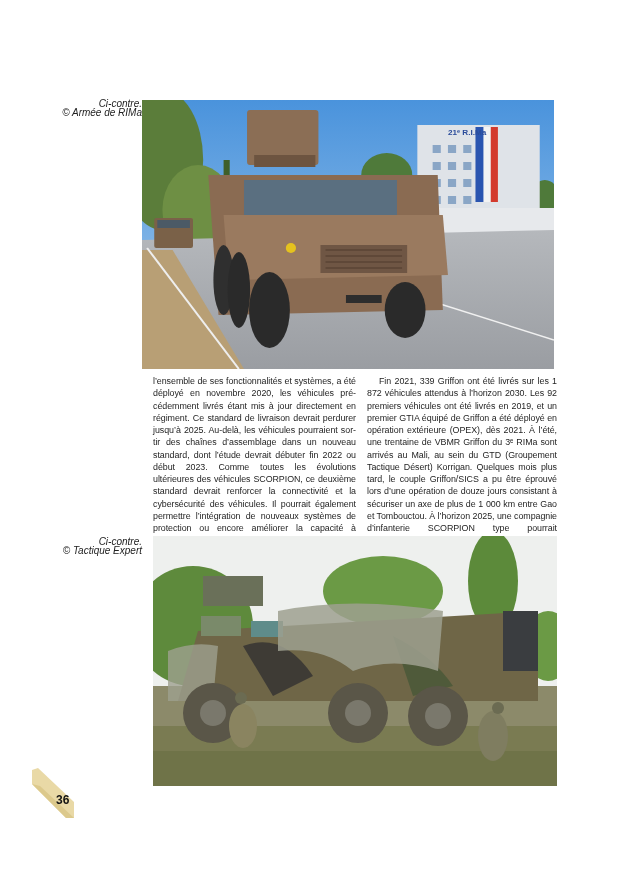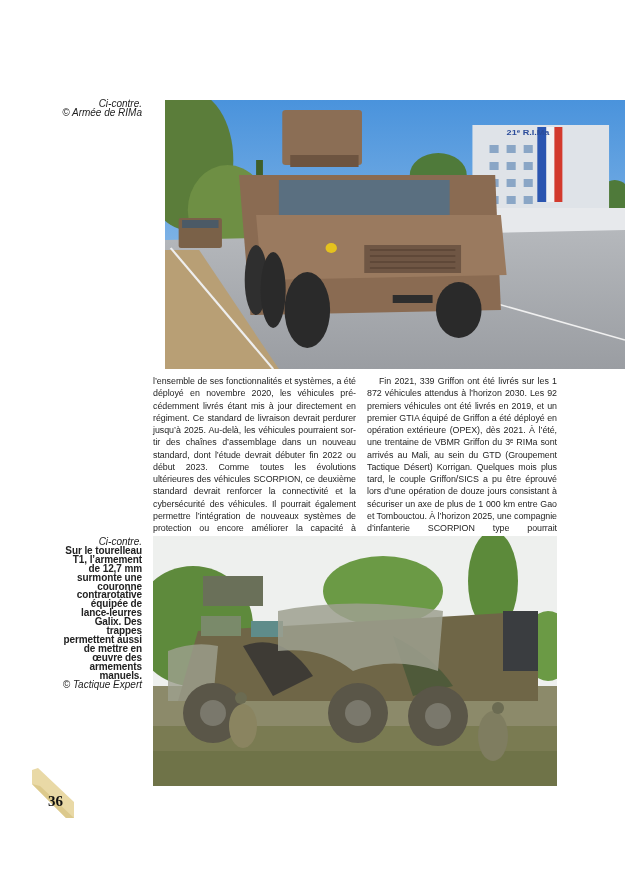--- a/index.html
+++ b/index.html
@@ -21,33 +21,33 @@
   .col {
     position:absolute; font-size:8.9px; line-height:12.25px; text-align:justify;
     font-family:"Liberation Sans Narrow","Liberation Sans", sans-serif; color:#1e1e1e;
     letter-spacing:-0.05px; hyphens:manual;
   }
   .col p { margin:0; }
   .col .indent { text-indent:12px; }
 
   .folio { position:absolute; left:30px; top:768px; width:50px; height:50px; }
   .folio-num {
-    position:absolute; left:48px; top:793px; font-size:15px; font-weight:bold;
-    font-family:Liberation Serif, serif; color:#111;
+    position:absolute; left:56px; top:793px; font-size:12px; font-weight:bold;
+    font-family:Liberation Sans, sans-serif; color:#111;
   }
 </style>
 </head>
 <body>
 
 <div class="caption" style="left:60px; top:100px; width:82px;">
   <span class="cap-label">Ci-contre.</span>
   <span class="cap-credit">© Armée de RIMa</span>
 </div>
 
-<div class="photo" style="left:165px; top:100px; width:460px; height:269px;">
+<div class="photo" style="left:142px; top:100px; width:412px; height:269px;">
   <svg viewBox="0 0 404 269" preserveAspectRatio="none">
     <defs>
       <linearGradient id="sky1" x1="0" y1="0" x2="0" y2="1">
         <stop offset="0" stop-color="#4a93dc"></stop>
           <stop offset="1" stop-color="#a9cdee"></stop>
       </linearGradient>
       <linearGradient id="road1" x1="0" y1="0" x2="0" y2="1">
         <stop offset="0" stop-color="#b5b8bc"></stop>
           <stop offset="1" stop-color="#9a9da2"></stop>
       </linearGradient>
@@ -114,21 +114,20 @@
 <div class="col" style="left:153px; top:375px; width:203px;">
   <p>l’ensemble de ses fonctionnalités et systèmes, a été déployé en novembre 2020, les véhicules pré­cédemment livrés étant mis à jour directement en régiment. Ce standard de livraison devrait perdurer jusqu’à 2025. Au-delà, les véhicules pourraient sor­tir des chaînes d’assemblage dans un nouveau stan­dard, dont l’étude devrait débuter fin 2022 ou début 2023. Comme toutes les évolutions ultérieures des véhicules SCORPION, ce deuxième standard devrait renforcer la connectivité et la cybersécurité des vé­hicules. Il pourrait également permettre l’intégra­tion de nouveaux systèmes de protection ou encore améliorer la capacité à déployer et opérer des drones déportés.</p>
 </div>
 
 <div class="col" style="left:367px; top:375px; width:190px;">
   <p class="indent">Fin 2021, 339 Griffon ont été livrés sur les 1 872 véhicules attendus à l’horizon 2030. Les 92 premiers véhicules ont été livrés en 2019, et un premier GTIA équipé de Griffon a été déployé en opération extérieure (OPEX), dès 2021. À l’été, une trentaine de VBMR Griffon du 3ᵉ RIMa sont arrivés au Mali, au sein du GTD (Groupement Tactique Désert) Korrigan. Quelques mois plus tard, le couple Grif­fon/SICS a pu être éprouvé lors d’une opération de douze jours consistant à sécuriser un axe de plus de 1 000 km entre Gao et Tombouctou. À l’horizon 2025, une compagnie d’infanterie SCORPION type pourrait comprendre une vingtaine de Griffon, avec douze FE­LIN, deux à quatre véhicules de soutien (MMP, MO81,</p>
 </div>
 
 <div class="caption" style="left:60px; top:538px; width:82px;">
   <span class="cap-label">Ci-contre.</span>
-  <span class="cap-body">Sur le tourelleau T1, l’armement de 12,7 mm surmonte une couronne contrarotative équipée de lance-leurres Galix. Des trappes permettent aussi de mettre en œuvre des armements manuels.</span>
   <span class="cap-credit">© Tactique Expert</span>
 </div>
 
 <div class="photo" style="left:153px; top:536px; width:404px; height:250px;">
   <svg viewBox="0 0 404 250" preserveAspectRatio="none">
     <rect x="0" y="0" width="404" height="250" fill="#eef0ee"></rect>
     <ellipse cx="40" cy="90" rx="60" ry="60" fill="#5e8a3c"></ellipse>
     <ellipse cx="230" cy="55" rx="60" ry="35" fill="#6b9a45"></ellipse>
     <ellipse cx="340" cy="45" rx="25" ry="50" fill="#5c8a3a"></ellipse>
     <ellipse cx="395" cy="110" rx="25" ry="35" fill="#6b9a45"></ellipse>

